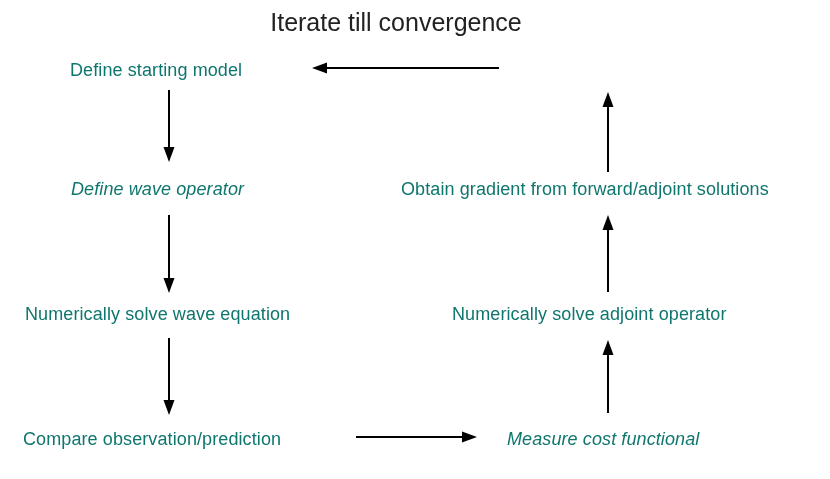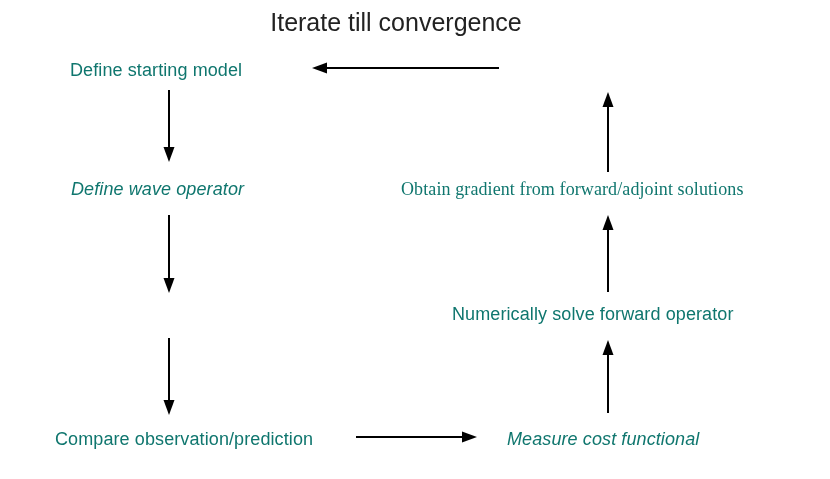--- a/index.html
+++ b/index.html
@@ -30,24 +30,24 @@
     position: absolute;
     font-size: 18px;
     line-height: 22px;
     white-space: nowrap;
     color: #0f766e;
     letter-spacing: 0.1px;
   }
   .n-define-starting-model   { left: 70px;  top: 59px;  }
   .n-update-model            { left: 543px; top: 59px;  }
   .n-define-wave-operator    { left: 71px;  top: 178px; font-style: italic; }
-  .n-obtain-gradient         { left: 401px; top: 178px; font-family: Liberation Serif, serif; }
+  .n-obtain-gradient         { left: 401px; top: 178px; }
   .n-solve-wave-equation     { left: 25px;  top: 303px; }
   .n-solve-adjoint-operator  { left: 452px; top: 303px; }
-  .n-compare-obs-pred        { left: 23px;  top: 428px; margin-left: 32px; }
+  .n-compare-obs-pred        { left: 23px;  top: 428px; }
   .n-measure-cost            { left: 507px; top: 428px; font-style: italic; }
   .arrow {
     position: absolute;
     display: block;
   }
   .arrow line    { stroke: #000000; stroke-width: 2; }
   .arrow polygon { fill: #000000; }
 </style>
 </head>
 <body>
@@ -56,22 +56,23 @@
 
   <div class="diagram-title">Iterate till convergence</div>
 
   <div class="node n-define-starting-model">Define starting model</div>
 
 
   <div class="node n-define-wave-operator">Define wave operator</div>
 
   <div class="node n-obtain-gradient">Obtain gradient from forward/adjoint solutions</div>
 
+  <div class="node n-solve-wave-equation">Numerically solve wave equation</div>
 
-  <div class="node n-solve-adjoint-operator">Numerically solve forward operator</div>
+  <div class="node n-solve-adjoint-operator">Numerically solve adjoint operator</div>
 
   <div class="node n-compare-obs-pred">Compare observation/prediction</div>
 
   <div class="node n-measure-cost">Measure cost functional</div>
 
   <svg class="arrow" style="left:311px; top:61px;" width="190" height="14">
     <line x1="188" y1="7" x2="14" y2="7"></line>
     <polygon points="1,7 16,1.5 16,12.5"></polygon>
   </svg>
 

